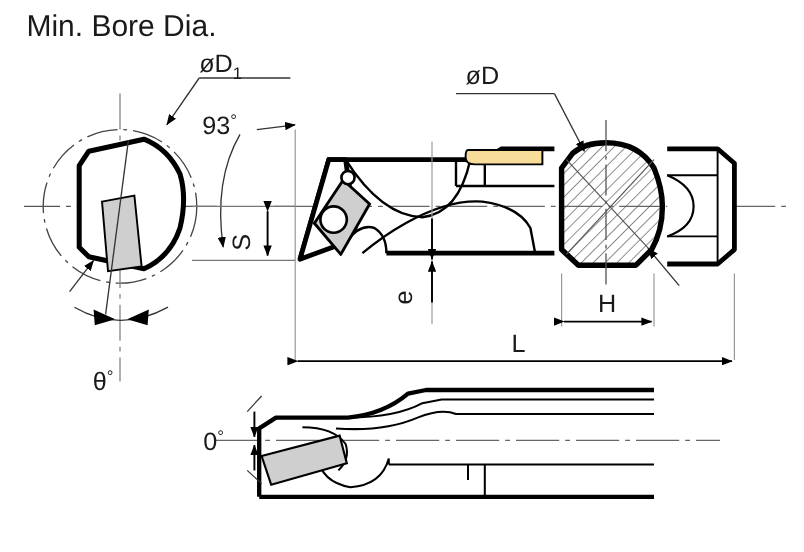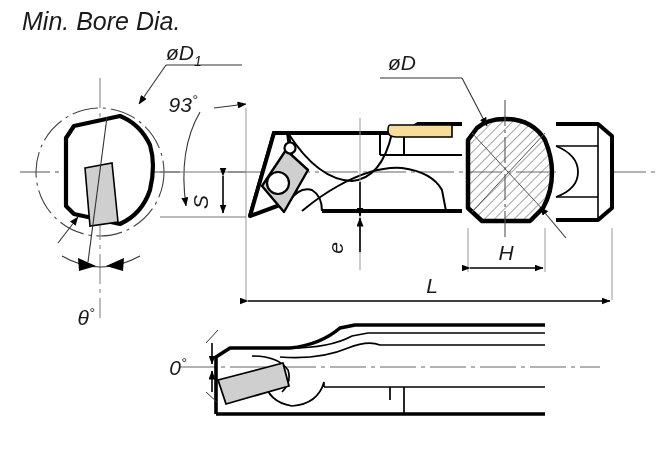--- a/index.html
+++ b/index.html
@@ -1,18 +1,18 @@
 <!DOCTYPE html>
 <html><head>
 <meta charset="utf-8">
 <style>
   html,body{margin:0;padding:0;background:#ffffff;}
   body{width:670px;height:460px;position:relative;overflow:hidden;
        font-family:"Liberation Sans",sans-serif;color:#1a1a1a;}
-  #stage{position:absolute;left:0;top:0;width:670px;height:460px;font-style:italic;}
+  #stage{position:absolute;left:0;top:0;width:670px;height:460px;}
   svg{display:block;}
   .lbl{font-family:"Liberation Sans",sans-serif;fill:#1a1a1a;}
   .t-title{font-size:25px;}
   .t-dim{font-size:21px;}
 </style>
 </head>
 <body>
 
 <div id="stage">
 <svg width="670" height="460" viewBox="0 0 670 460" xmlns="http://www.w3.org/2000/svg">

